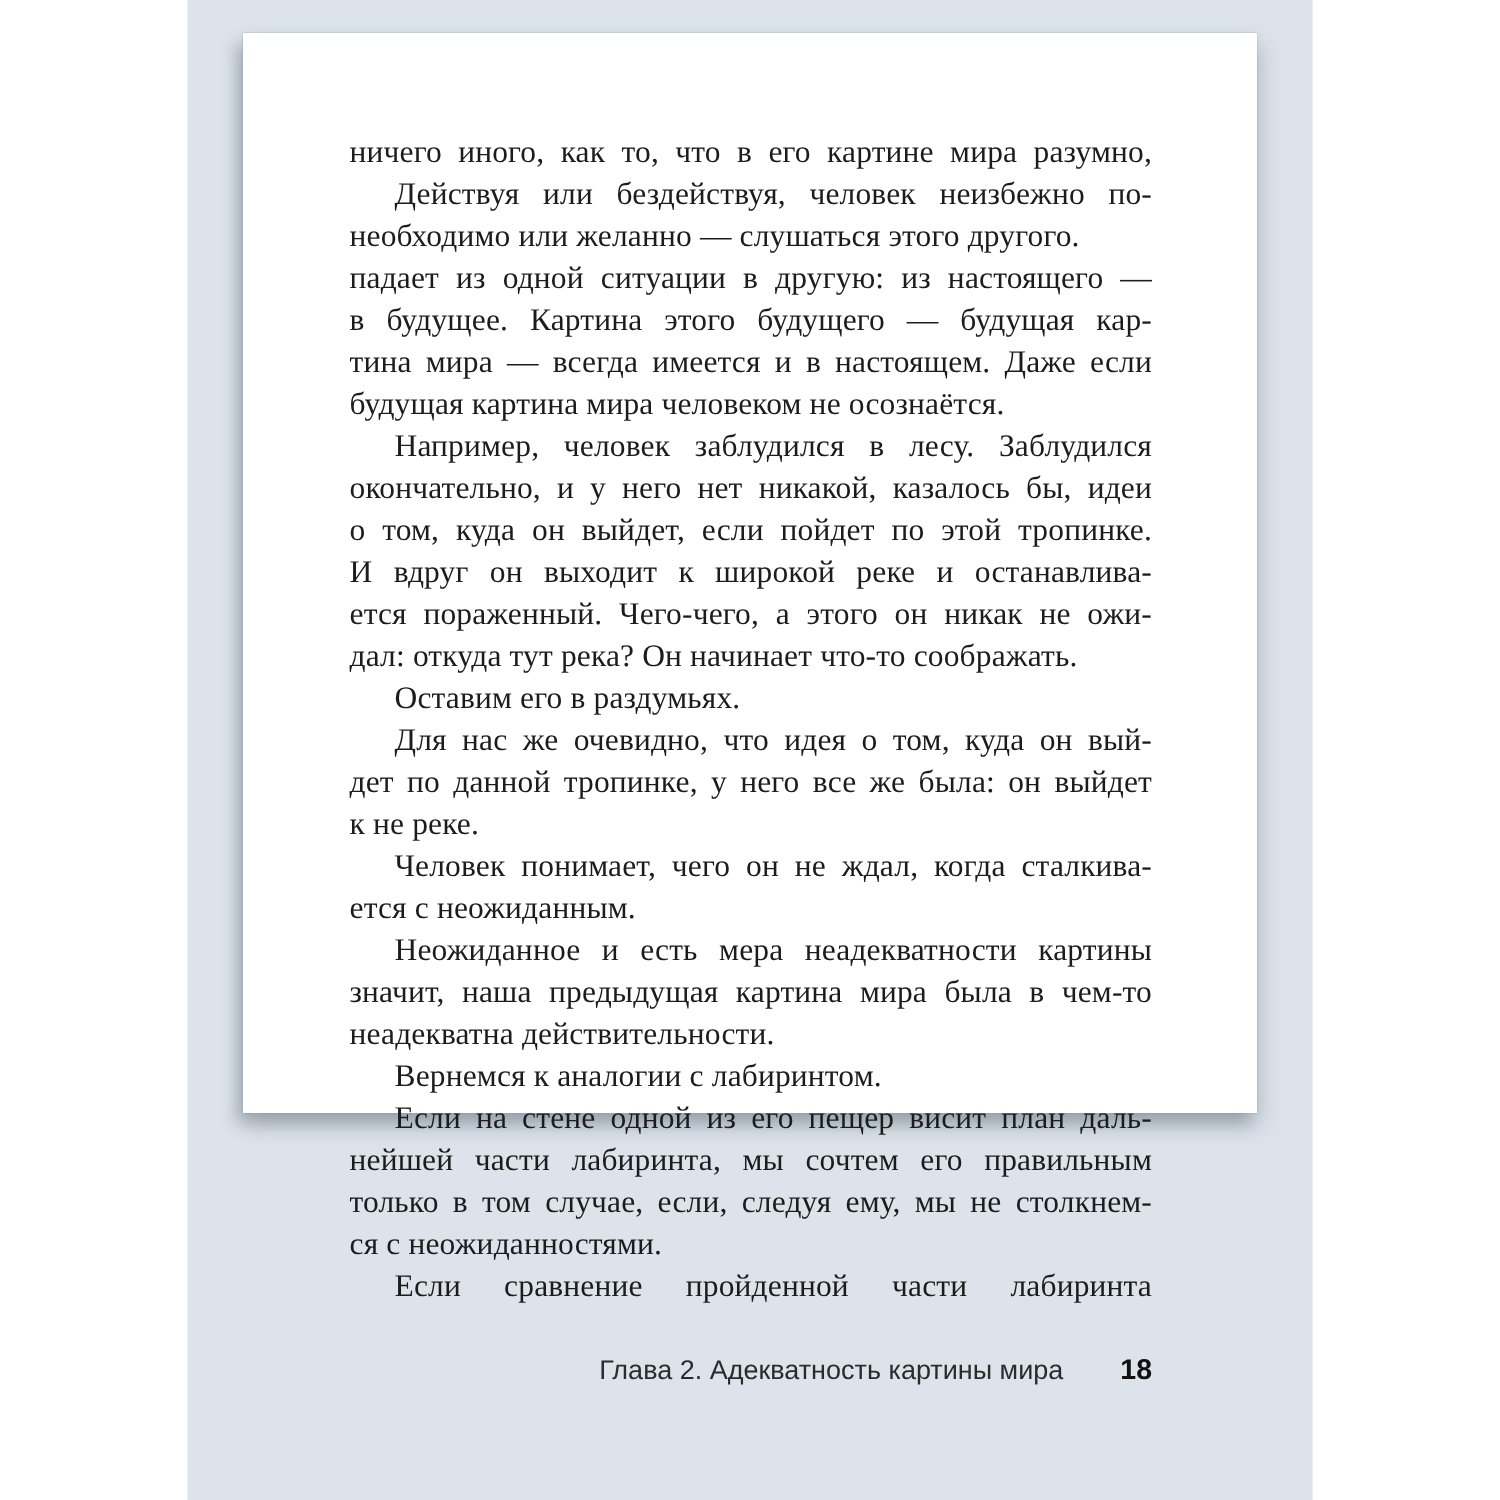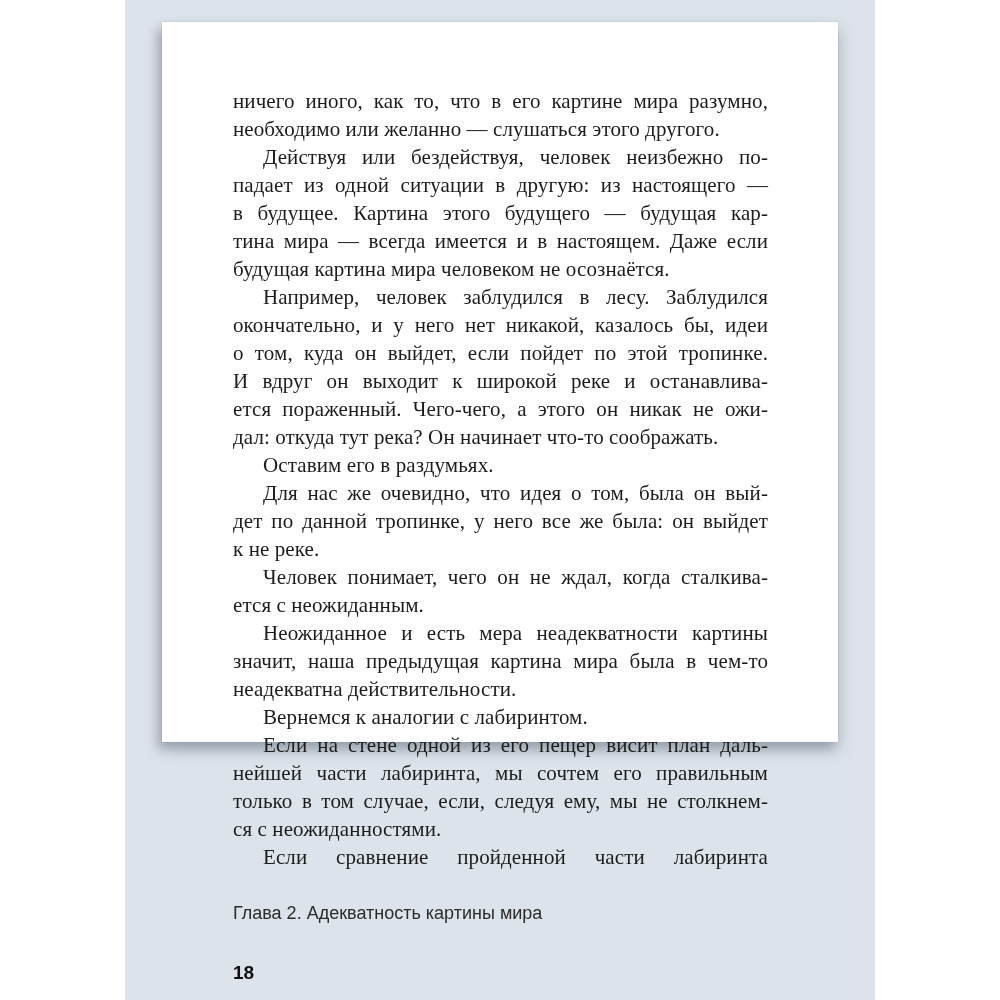--- a/index.html
+++ b/index.html
@@ -62,54 +62,53 @@
   .footer {
     position: absolute;
     left: 71px;
     top: 881px;
     width: 535px;
     display: flex;
     justify-content: flex-end;
     align-items: baseline;
     gap: 38px;
     font-family: "Liberation Sans", "DejaVu Sans", sans-serif;
-    flex-direction: column;
   }
   .footer .chapter {
     font-size: 18px;
     color: #2b2b2b;
   }
   .footer .pagenum {
     font-size: 19px;
     font-weight: 700;
     color: #111111;
   }
 </style>
 </head>
 <body>
 
 <div class="canvas">
   <div class="mat"></div>
   <div class="paper">
     <div class="page-body">
         <div class="line just"><span>ничего иного, как то, что в его картине мира разумно,</span></div>
+        <div class="line just ind"><span>Действуя или бездействуя, человек неизбежно по-</span></div>
         <div class="line"><span>необходимо или желанно — слушаться этого другого.</span></div>
-        <div class="line just ind"><span>Действуя или бездействуя, человек неизбежно по-</span></div>
         <div class="line just"><span>падает из одной ситуации в другую: из настоящего —</span></div>
         <div class="line just"><span>в будущее. Картина этого будущего — будущая кар-</span></div>
         <div class="line just"><span>тина мира — всегда имеется и в настоящем. Даже если</span></div>
         <div class="line"><span>будущая картина мира человеком не осознаётся.</span></div>
         <div class="line just ind"><span>Например, человек заблудился в лесу. Заблудился</span></div>
         <div class="line just"><span>окончательно, и у него нет никакой, казалось бы, идеи</span></div>
         <div class="line just"><span>о том, куда он выйдет, если пойдет по этой тропинке.</span></div>
         <div class="line just"><span>И вдруг он выходит к широкой реке и останавлива-</span></div>
         <div class="line just"><span>ется пораженный. Чего-чего, а этого он никак не ожи-</span></div>
         <div class="line"><span>дал: откуда тут река? Он начинает что-то соображать.</span></div>
         <div class="line ind"><span>Оставим его в раздумьях.</span></div>
-        <div class="line just ind"><span>Для нас же очевидно, что идея о том, была он вый-</span></div>
+        <div class="line just ind"><span>Для нас же очевидно, что идея о том, куда он вый-</span></div>
         <div class="line just"><span>дет по данной тропинке, у него все же была: он выйдет</span></div>
         <div class="line"><span>к </span><span class="it">не реке.</span></div>
         <div class="line just ind"><span>Человек понимает, чего он не ждал, когда сталкива-</span></div>
         <div class="line"><span>ется с </span><span class="it">неожиданным</span><span>.</span></div>
         <div class="line just ind"><span>Неожиданное и есть мера неадекватности картины</span></div>
         <div class="line just"><span>значит, наша предыдущая картина мира была в чем-то</span></div>
         <div class="line"><span>неадекватна действительности.</span></div>
         <div class="line ind"><span>Вернемся к аналогии с лабиринтом.</span></div>
         <div class="line just ind"><span>Если на стене одной из его пещер висит план даль-</span></div>
         <div class="line just"><span>нейшей части лабиринта, мы сочтем его правильным</span></div>

